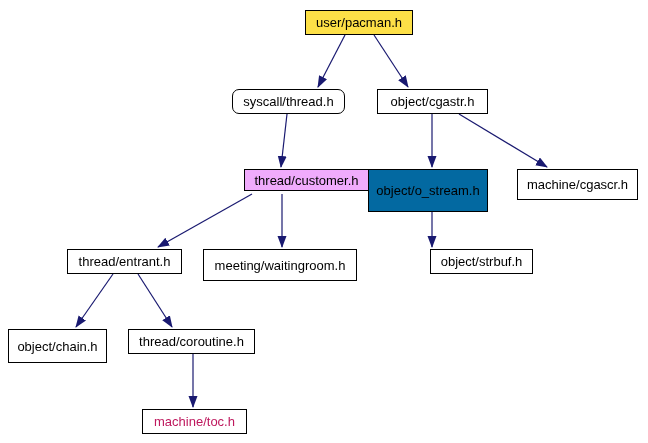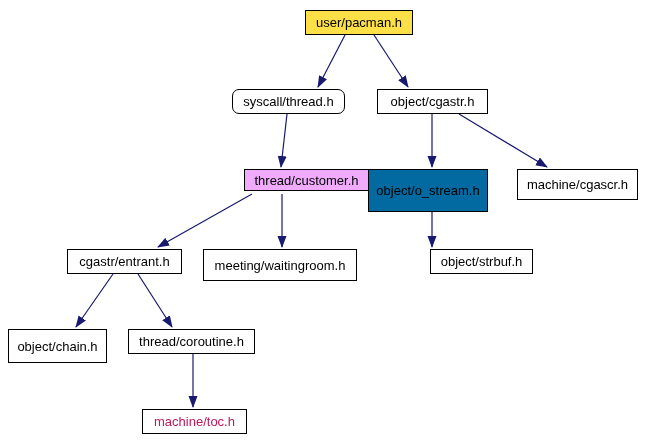--- a/index.html
+++ b/index.html
@@ -57,20 +57,20 @@
         <line x1="193" y1="354" x2="193" y2="407" stroke="#191970" stroke-width="1.2" marker-end="url(#arrowhead)"></line>
       </g>
   </svg>
   <div id="node-layer">
       <div class="node root" style="left: 305px; top: 10px; width: 108px; height: 25px; background: #fde047; border-color: rgb(0, 0, 0); color: rgb(0, 0, 0);">user/pacman.h</div>
       <div class="node" style="left: 232px; top: 89px; width: 113px; height: 25px; background: rgb(255, 255, 255); border-color: rgb(0, 0, 0); color: rgb(0, 0, 0); border-radius: 7px;">syscall/thread.h</div>
       <div class="node" style="left: 377px; top: 89px; width: 111px; height: 25px; background: rgb(255, 255, 255); border-color: rgb(0, 0, 0); color: rgb(0, 0, 0);">object/cgastr.h</div>
       <div class="node" style="left: 215px; top: 169px; width: 125px; height: 22px; background: #f0abfc; border-color: rgb(0, 0, 0); color: rgb(0, 0, 0); margin-left: 29px;">thread/customer.h</div>
       <div class="node" style="left: 368px; top: 169px; width: 120px; height: 43px; background: #0369a1; border-color: rgb(0, 0, 0); color: rgb(0, 0, 0);">object/o_stream.h</div>
       <div class="node" style="left: 517px; top: 169px; width: 121px; height: 31px; background: rgb(255, 255, 255); border-color: rgb(0, 0, 0); color: rgb(0, 0, 0);">machine/cgascr.h</div>
-      <div class="node" style="left: 67px; top: 249px; width: 115px; height: 25px; background: rgb(255, 255, 255); border-color: rgb(0, 0, 0); color: rgb(0, 0, 0);">cgastr/entrant.h</div>
+      <div class="node" style="left: 67px; top: 249px; width: 115px; height: 25px; background: rgb(255, 255, 255); border-color: rgb(0, 0, 0); color: rgb(0, 0, 0);">thread/entrant.h</div>
       <div class="node" style="left: 203px; top: 249px; width: 154px; height: 32px; background: rgb(255, 255, 255); border-color: rgb(0, 0, 0); color: rgb(0, 0, 0);">meeting/waitingroom.h</div>
       <div class="node" style="left: 382px; top: 249px; width: 103px; height: 25px; background: rgb(255, 255, 255); border-color: rgb(0, 0, 0); color: rgb(0, 0, 0); margin-left: 48px;">object/strbuf.h</div>
       <div class="node" style="left: 8px; top: 329px; width: 99px; height: 34px; background: rgb(255, 255, 255); border-color: rgb(0, 0, 0); color: rgb(0, 0, 0);">object/chain.h</div>
       <div class="node" style="left: 128px; top: 329px; width: 127px; height: 25px; background: rgb(255, 255, 255); border-color: rgb(0, 0, 0); color: rgb(0, 0, 0);">thread/coroutine.h</div>
       <div class="node" style="left: 142px; top: 409px; width: 105px; height: 25px; background: rgb(255, 255, 255); border-color: rgb(0, 0, 0); color: #be185d;">machine/toc.h</div>
     </div>
 </div>
 
 </body></html>

